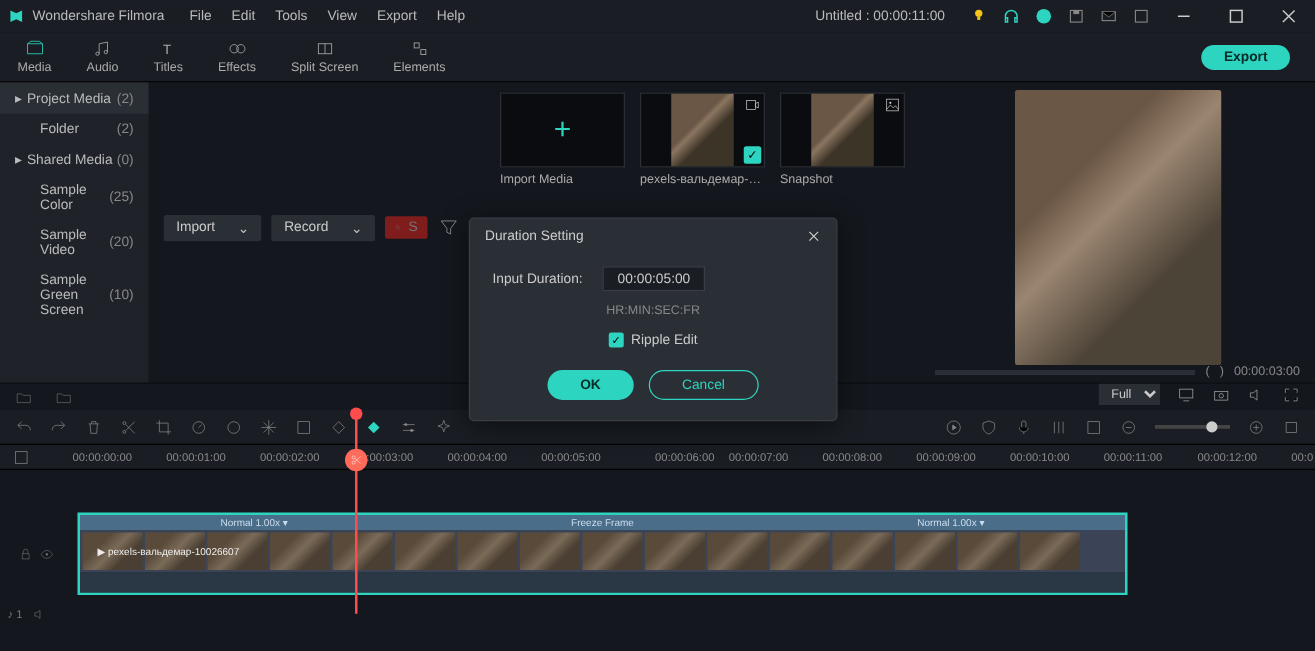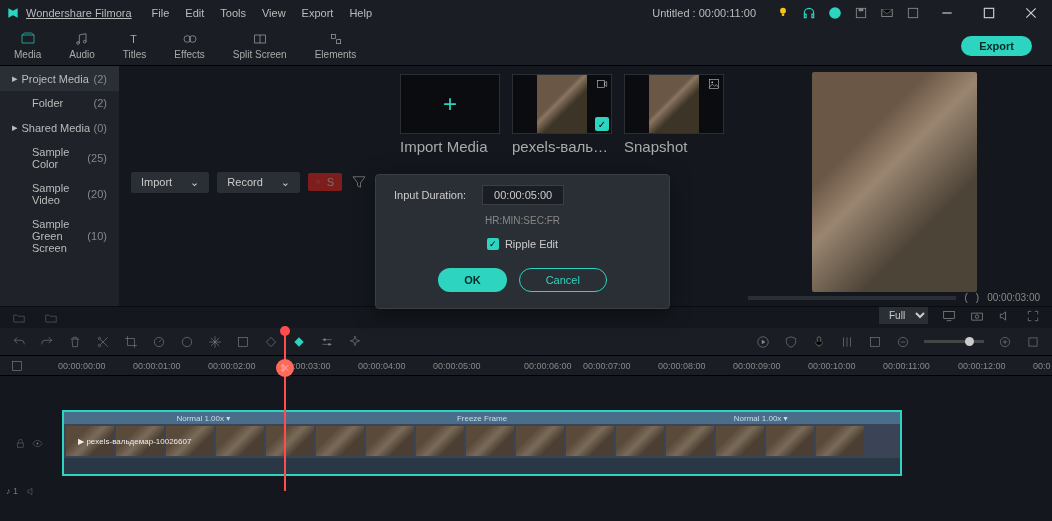--- a/index.html
+++ b/index.html
@@ -1,19 +1,19 @@
 <!DOCTYPE html>
 <html><head>
 <meta charset="utf-8">
 <style>
 * { margin: 0; padding: 0; box-sizing: border-box; font-family: -apple-system, BlinkMacSystemFont, "Segoe UI", sans-serif; }
 body { background: #0f1419; color: #ccc; width: 1052px; height: 521px; overflow: hidden; font-size: 11px; position: relative; }
 .titlebar { height: 26px; background: #1a1e24; display: flex; align-items: center; padding: 0 6px; }
 .logo { width: 14px; height: 14px; margin-right: 6px; color: #2dd4bf; }
-.app-title { font-size: 11px; color: #bbb; margin-right: 20px; text-decoration: underline; }
+.app-title { font-size: 11px; color: #bbb; margin-right: 20px; }
 .menu { display: flex; gap: 16px; flex: 1; }
 .menu-item { font-size: 11px; color: #bbb; cursor: pointer; }
 .doc-title { font-size: 11px; color: #bbb; margin-right: 20px; }
 .titlebar-icons { display: flex; gap: 12px; align-items: center; }
 .titlebar-icons svg { width: 14px; height: 14px; color: #888; cursor: pointer; }
 .titlebar-icons .yellow { color: #f5c518; }
 .titlebar-icons .teal { color: #2dd4bf; }
 .win-btn { width: 30px; height: 26px; display: flex; align-items: center; justify-content: center; cursor: pointer; }
 
 .ribbon { height: 40px; background: #1a1e24; display: flex; align-items: center; border-bottom: 1px solid #000; }
@@ -39,21 +39,21 @@
 .media-toolbar .icon-btn { width: 18px; height: 18px; color: #888; cursor: pointer; margin-left: auto; }
 
 .media-grid { display: flex; gap: 12px; }
 .media-item { width: 100px; }
 .media-thumb { width: 100px; height: 60px; background: #0a0c10; border: 1px solid #2a2e35; display: flex; align-items: center; justify-content: center; position: relative; }
 .media-thumb.import { cursor: pointer; }
 .media-thumb .plus { color: #2dd4bf; font-size: 24px; font-weight: 300; }
 .media-thumb .fake-img { width: 50px; height: 58px; background: linear-gradient(135deg, #6b5745 40%, #8a7560 45%, #3d3428 60%); }
 .media-thumb .corner-icon { position: absolute; top: 2px; right: 2px; width: 14px; height: 14px; color: #ccc; }
 .media-thumb .check { position: absolute; bottom: 2px; right: 2px; width: 14px; height: 14px; background: #2dd4bf; color: #000; display: flex; align-items: center; justify-content: center; border-radius: 2px; font-size: 10px; }
-.media-label { font-size: 15px; color: #aaa; margin-top: 4px; white-space: nowrap; overflow: hidden; text-overflow: ellipsis; }
+.media-label { font-size: 10px; color: #aaa; margin-top: 4px; white-space: nowrap; overflow: hidden; text-overflow: ellipsis; }
 
 .preview-panel { width: 380px; background: #14181e; display: flex; flex-direction: column; padding: 6px 12px; }
 .preview-box { flex: 1; display: flex; align-items: center; justify-content: center; }
 .preview-img { width: 165px; height: 220px; background: linear-gradient(135deg, #6b5745 30%, #9a8570 45%, #4d4438 70%); border-radius: 2px; }
 .preview-timebar { display: flex; align-items: center; gap: 8px; font-size: 10px; color: #888; }
 .preview-timebar .track { flex: 1; height: 4px; background: #2a2e35; }
 .preview-ctrl { display: flex; align-items: center; gap: 14px; margin-top: 4px; }
 .preview-ctrl select { background: #2a2e35; border: none; color: #ccc; font-size: 10px; padding: 2px 6px; }
 .preview-ctrl svg { width: 14px; height: 14px; color: #aaa; cursor: pointer; }
 .preview-ctrl .spacer { flex: 1; }
@@ -484,20 +484,27 @@
           <div class="frame"></div>
           <div class="frame"></div>
           <div class="frame"></div>
       </div>
       <div class="clip-audio"></div>
     </div>
   </div>
 </div>
 
 <div class="dialog-overlay">
+  <div class="dialog-title">
+    <span>Duration Setting</span>
+    <svg viewBox="0 0 24 24">
+        <line x1="5" y1="5" x2="19" y2="19" stroke="currentColor" stroke-width="2"></line>
+        <line x1="19" y1="5" x2="5" y2="19" stroke="currentColor" stroke-width="2"></line>
+      </svg>
+  </div>
   <div class="dialog-body">
     <div class="dialog-row">
       <span>Input Duration:</span>
       <input value="00:00:05:00" style="">
     </div>
     <div class="dialog-hint">HR:MIN:SEC:FR</div>
     <div class="dialog-check">
       <div class="box">✓</div>
       <span>Ripple Edit</span>
     </div>

